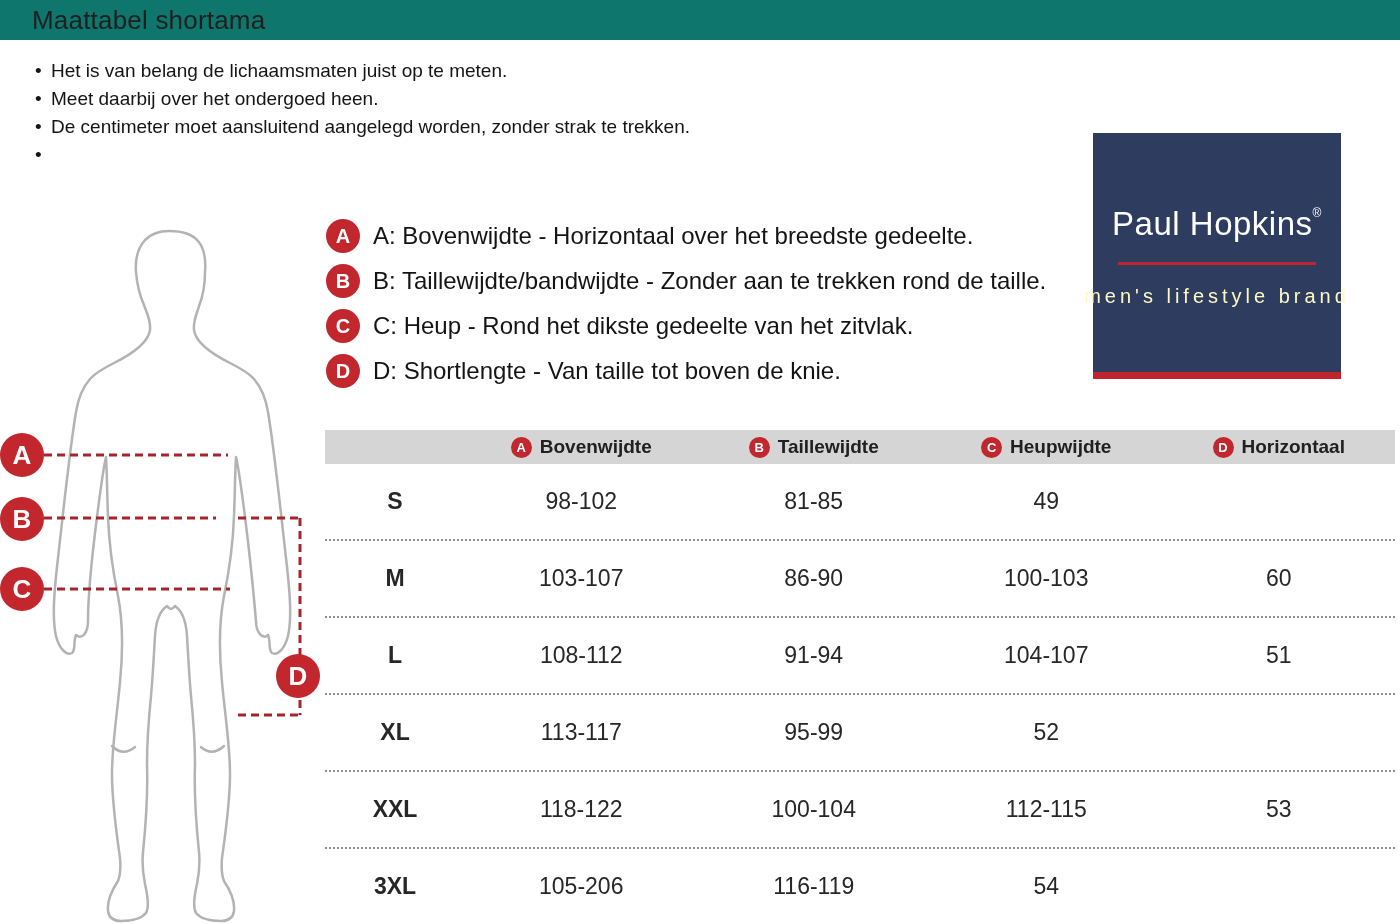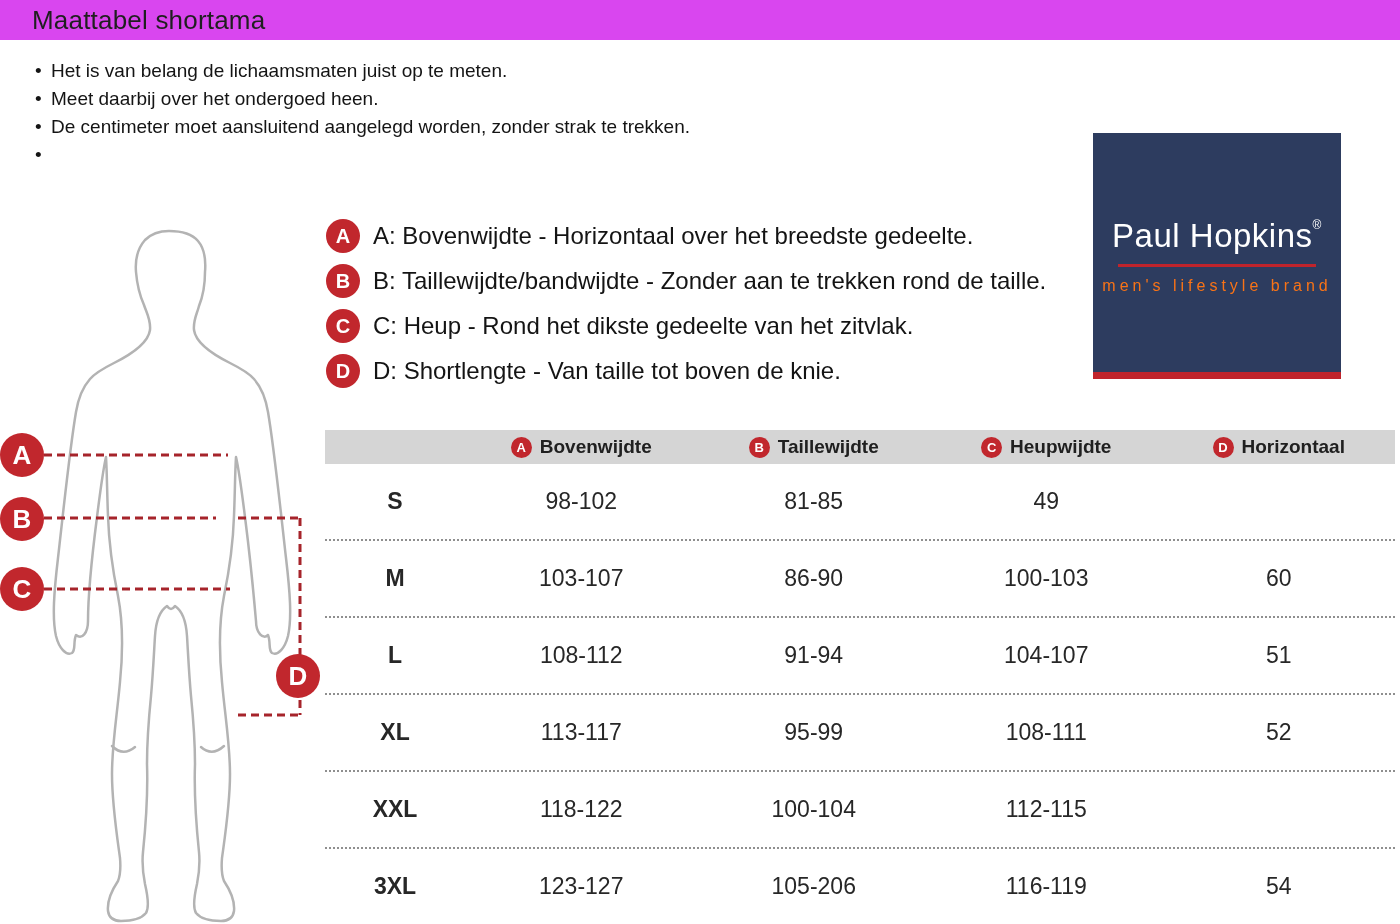--- a/index.html
+++ b/index.html
@@ -2,21 +2,21 @@
 <html><head>
 <meta charset="utf-8">
 <style>
   html,body{margin:0;padding:0;background:#fff;}
   .page{
     position:relative;width:1400px;height:924px;overflow:hidden;background:#ffffff;
     font-family:"Liberation Sans",sans-serif;color:#1c1c1c;
   }
   
   .title-bar{
-    position:absolute;left:0;top:0;width:1400px;height:40px;background:#d946ef;
+    position:absolute;left:0;top:0;width:1400px;height:40px;background:#0f766e;
     display:flex;align-items:center;
   }
   .title-bar .title{font-size:26px;color:#1f1f1f;padding-left:32px;letter-spacing:.2px;}
   
   .notes{position:absolute;left:35px;top:60px;}
   .note{display:flex;align-items:baseline;height:28px;font-size:19px;color:#141414;}
   .note .bullet{width:16px;font-size:19px;}
   
   .diagram{position:absolute;left:0;top:0;width:340px;height:924px;}
   .diagram svg{position:absolute;left:0;top:0;}
@@ -33,26 +33,26 @@
   .legend{position:absolute;left:326px;top:219px;}
   .legend-row{display:flex;align-items:center;height:34px;margin-bottom:11px;}
   .legend-badge{
     flex:0 0 34px;width:34px;height:34px;border-radius:50%;background:#c1272d;color:#fff;
     font-weight:bold;font-size:20px;display:flex;align-items:center;justify-content:center;line-height:1;
   }
   .legend-text{margin-left:13px;font-size:24px;color:#141414;white-space:nowrap;}
   
   .logo{
     position:absolute;left:1093px;top:133px;width:248px;height:246px;background:#2d3c5f;
-    display:flex;flex-direction:column;align-items:center;justify-content:center;
+    display:flex;flex-direction:column;align-items:center;justify-content:center;gap:10px;
   }
   .logo .brand{color:#ffffff;font-size:33px;letter-spacing:.5px;white-space:nowrap;}
   .logo .brand sup{font-size:12px;vertical-align:18px;}
   .logo .accent-line{width:198px;height:3px;background:#c0242c;margin:9px 0 10px 0;}
-  .logo .tagline{color:#f97316;font-size:16px;letter-spacing:4px;white-space:nowrap;}
+  .logo .tagline{color:#fef9c3;font-size:20px;letter-spacing:4px;white-space:nowrap;}
   .logo .bottom-strip{position:absolute;left:0;right:0;bottom:0;height:7px;background:#c0242c;}
   
   .size-table{position:absolute;left:325px;top:430px;width:1070px;}
   .thead{
     display:grid;grid-template-columns:140px 1fr 1fr 1fr 1fr;height:34px;background:#d5d5d5;
     align-items:center;
   }
   .th{display:flex;align-items:center;justify-content:center;font-weight:bold;font-size:19px;color:#202020;}
   .th-badge{
     flex:0 0 21px;width:21px;height:21px;border-radius:50%;background:#c1272d;color:#fff;
@@ -211,31 +211,30 @@
       <div class="td size">L</div>
       <div class="td">108-112</div>
       <div class="td">91-94</div>
       <div class="td">104-107</div>
       <div class="td">51</div>
     </div>
     <div class="trow">
       <div class="td size">XL</div>
       <div class="td">113-117</div>
       <div class="td">95-99</div>
-      <div class="td">108-111</div>
       <div class="td">52</div>
     </div>
     <div class="trow">
       <div class="td size">XXL</div>
       <div class="td">118-122</div>
       <div class="td">100-104</div>
       <div class="td">112-115</div>
+      <div class="td">53</div>
     </div>
     <div class="trow">
       <div class="td size">3XL</div>
-      <div class="td">123-127</div>
       <div class="td">105-206</div>
       <div class="td">116-119</div>
       <div class="td">54</div>
     </div>
   </div>
 
 </div>
 
 </body></html>

